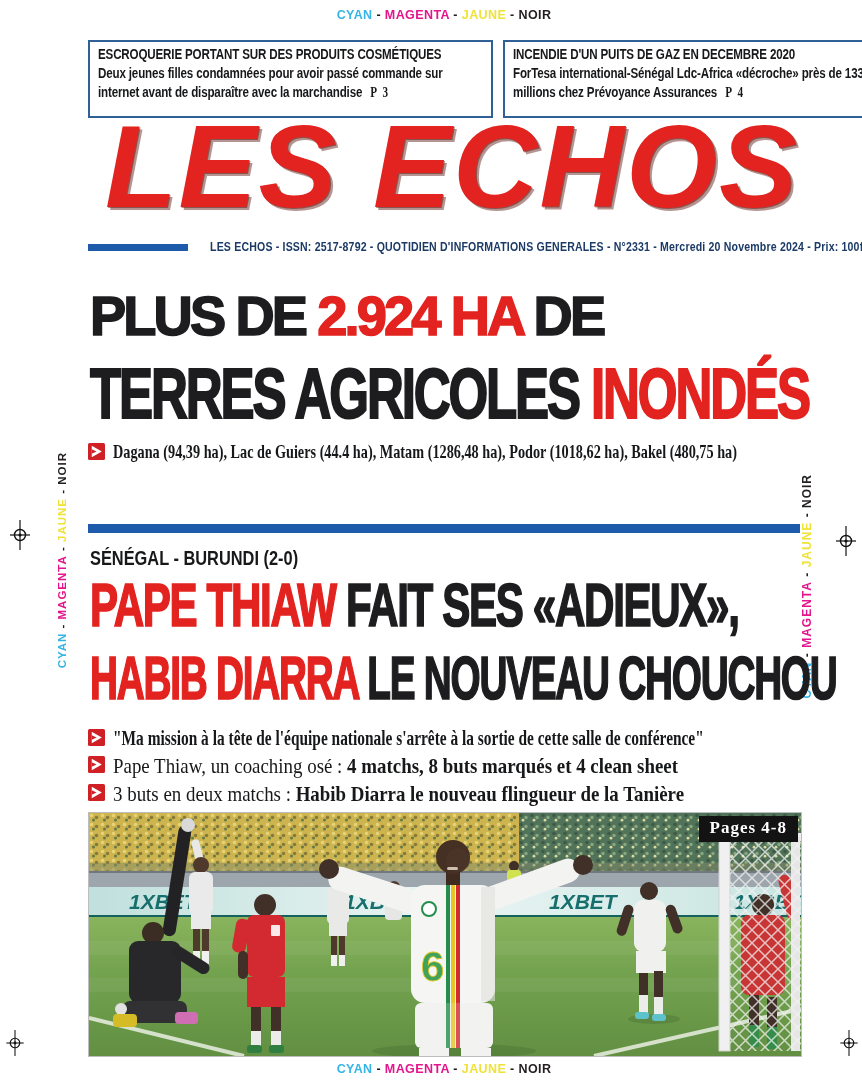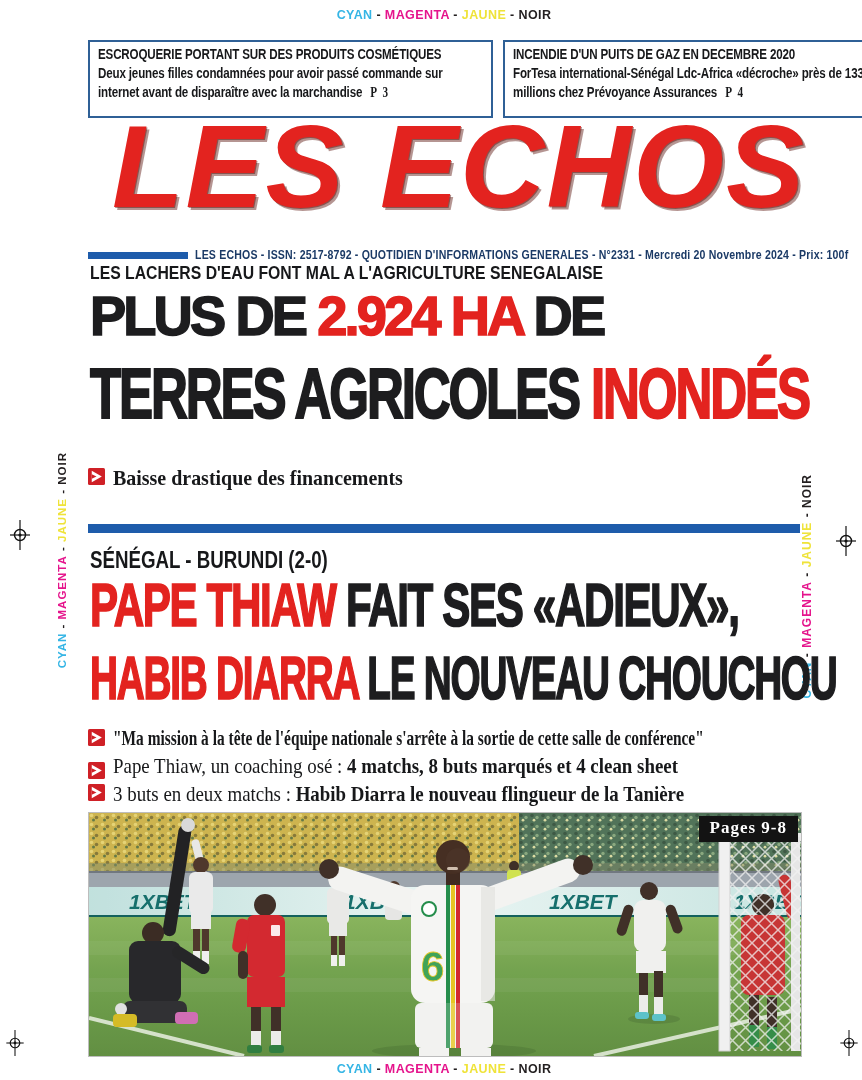--- a/index.html
+++ b/index.html
@@ -12,50 +12,50 @@
   .reg-top{top:8px;} .reg-bottom{top:1062px;}
 
   
   .boxes{position:absolute;top:40px;left:0;width:820px;display:flex;gap:10px;}
   .tbox{flex:1;border:2px solid #2f6096;padding:3px 8px 5px;height:66px;overflow:hidden;}
   .tbox-inner{width:125%;transform:scaleX(.8);transform-origin:left top;
               font-weight:bold;font-size:14.5px;line-height:1.32;color:#17181a;letter-spacing:-.2px;}
   .pref{font-family:"Liberation Serif",serif;font-size:14px;letter-spacing:2px;padding-left:10px;}
 
   
-  .masthead{position:absolute;top:118px;left:15px;width:712px;text-align:center;
+  .masthead{position:absolute;top:118px;left:8px;width:712px;text-align:center;
             font-family:"Liberation Sans",sans-serif;font-style:italic;font-weight:bold;
             font-size:117px;line-height:.84;letter-spacing:2px;color:#e3231f;
             text-shadow:3px 3px 0 rgba(92,20,14,.45),1px 1px 0 rgba(92,20,14,.5);white-space:nowrap;}
-  .inforow{position:absolute;top:248px;left:0;width:660px;display:flex;align-items:center;gap:7px;}
+  .inforow{position:absolute;top:240px;left:0;width:660px;display:flex;align-items:center;gap:22px;}
   .ibar{height:7px;background:#1e5cab;flex:0 0 auto;}
   .ibar.l{width:100px;}
   .itext{white-space:nowrap;display:inline-block;transform:scaleX(.88);transform-origin:left center;
          font-size:12px;font-weight:bold;color:#1b3a66;letter-spacing:.2px;}
 
   
   .kicker{position:absolute;left:2px;font-weight:bold;color:#17181a;white-space:nowrap;}
   .kicker>span{display:inline-block;transform-origin:left top;}
-  .k1{top:262px;font-size:19px;} .k2{top:546px;font-size:24px;}
+  .k1{top:262px;font-size:19px;} .k2{top:546px;font-size:21px;}
   .hl{position:absolute;left:2px;white-space:nowrap;font-weight:bold;line-height:1;}
   .hl .seg-wrap{display:inline-block;transform-origin:left top;}
   .hl span span{-webkit-text-stroke:.028em currentColor;}
   .h1a{top:288px;font-size:56px;letter-spacing:-3px;}
   .h1b{top:358px;font-size:71px;letter-spacing:-3px;}
   .h2a{top:574px;font-size:62px;letter-spacing:-2px;}
   .h2b{top:647px;font-size:62px;letter-spacing:-2px;}
 
   
   .brow{position:absolute;left:0;width:712px;display:flex;align-items:flex-start;gap:8px;}
   .bicon{flex:0 0 auto;margin-top:2px;}
   .btext{font-family:"Liberation Serif",serif;font-weight:bold;white-space:nowrap;
          display:inline-block;transform-origin:left top;color:#17181a;}
   .btext .lead{font-weight:normal;}
   .r11{top:441px;} .r12{top:466px;} .r13{top:492px;}
-  .r21{top:727px;} .r22{top:754px;align-items:flex-end;} .r23{top:782px;}
+  .r21{top:727px;} .r22{top:754px;} .r23{top:782px;}
   .t19{font-size:19px;} .t21{font-size:21px;} .t20{font-size:20px;}
   .pbadge{margin-left:auto;background:#141414;color:#fff;font-family:"Liberation Serif",serif;
           font-weight:bold;font-size:16px;padding:1px 9px 2px;letter-spacing:2px;}
   .divider{position:absolute;top:524px;left:0;width:712px;height:9px;background:#1e5cab;}
 
   
   .photo{position:absolute;top:812px;left:0;width:712px;height:243px;border:1px solid #bdbdbd;box-sizing:content-box;}
   .photo svg{display:block;}
   .pages-badge{position:absolute;top:3px;right:3px;background:#131313;color:#fff;
                font-family:"Liberation Serif",serif;font-weight:bold;font-size:17px;
@@ -119,31 +119,30 @@
       </div>
     </div>
 
     <div class="masthead">LES ECHOS</div>
     <div class="inforow">
       <div class="ibar l"></div>
       <span class="itext">LES ECHOS - ISSN: 2517-8792 - QUOTIDIEN D'INFORMATIONS GENERALES - N°2331 - Mercredi 20 Novembre 2024 - Prix: 100f</span>
 
     </div>
 
-    <div class="kicker k1"><span style="transform:scaleX(.83)">LES LACHERS D'EAU FONT MAL A L'AGRICULTURE SENEGALAISE</span></div>
     <div class="hl h1a"><span class="seg-wrap" style="transform:scaleX(.97)"><span style="color: rgb(29, 29, 31);">PLUS DE </span><span style="color: rgb(227, 35, 31);">2.924 HA</span><span style="color: rgb(29, 29, 31);"> DE</span></span></div>
     <div class="hl h1b"><span class="seg-wrap" style="transform:scaleX(.72)"><span style="color: rgb(29, 29, 31);">TERRES AGRICOLES </span><span style="color: rgb(227, 35, 31);">INONDÉS</span></span></div>
 
-    <div class="brow r12">
+    <div class="brow r11">
       <svg class="bicon" width="17" height="17" viewBox="0 0 16 16">
           <rect width="16" height="16" rx="1.5" fill="#cf2026"></rect>
           <polygon points="3.5,2.5 13,8 3.5,13.5" fill="#fff"></polygon>
           <polygon points="3.5,5.8 8,8 3.5,10.2" fill="#cf2026"></polygon>
         </svg>
-      <span class="btext t21" style="transform:scaleX(.95)">Baisse drastique des financements</span>
+      <span class="btext t19" style="transform:scaleX(.75)">Dagana (94,39 ha), Lac de Guiers (44.4 ha), Matam (1286,48 ha), Podor (1018,62 ha), Bakel (480,75 ha)</span>
     </div>
 
     <div class="divider"></div>
 
     <div class="kicker k2"><span style="transform:scaleX(.78)">SÉNÉGAL - BURUNDI (2-0)</span></div>
     <div class="hl h2a"><span class="seg-wrap" style="transform:scaleX(.68)"><span style="color: rgb(227, 35, 31);">PAPE THIAW </span><span style="color: rgb(29, 29, 31);">FAIT SES «ADIEUX»,</span></span></div>
     <div class="hl h2b"><span class="seg-wrap" style="transform:scaleX(.625)"><span style="color: rgb(227, 35, 31);">HABIB DIARRA </span><span style="color: rgb(29, 29, 31);">LE NOUVEAU CHOUCHOU</span></span></div>
 
     <div class="brow r21">
       <svg class="bicon" width="17" height="17" viewBox="0 0 16 16">
@@ -337,19 +336,19 @@
           <rect x="326" y="190" width="78" height="45" rx="6" fill="#f2f2f0"></rect>
           <rect x="357" y="190" width="4" height="45" fill="#1e8a46" opacity=".8"></rect>
           <rect x="362" y="190" width="4" height="45" fill="#e6c51d" opacity=".8"></rect>
           <rect x="367" y="190" width="4" height="45" fill="#d2232a" opacity=".8"></rect>
           <rect x="330" y="235" width="30" height="8" fill="#f2f2f0"></rect>
           <rect x="372" y="235" width="30" height="8" fill="#f2f2f0"></rect>
         </g>
 
         <rect x="0" y="0" width="712" height="243" fill="#fff" opacity=".03"></rect>
       </svg>
-      <div class="pages-badge">Pages 9-8</div>
+      <div class="pages-badge">Pages 4-8</div>
     </div>
 
     <div class="regline reg-bottom"><span style="color: rgb(53, 181, 229);">CYAN</span><span style="color: rgb(35, 31, 32);"> - </span><span style="color: rgb(229, 20, 140);">MAGENTA</span><span style="color: rgb(35, 31, 32);"> - </span><span style="color: rgb(239, 227, 57);">JAUNE</span><span style="color: rgb(35, 31, 32);"> - </span><span style="color: rgb(35, 31, 32);">NOIR</span></div>
 
   </div>
 </div>
 
 </body></html>

